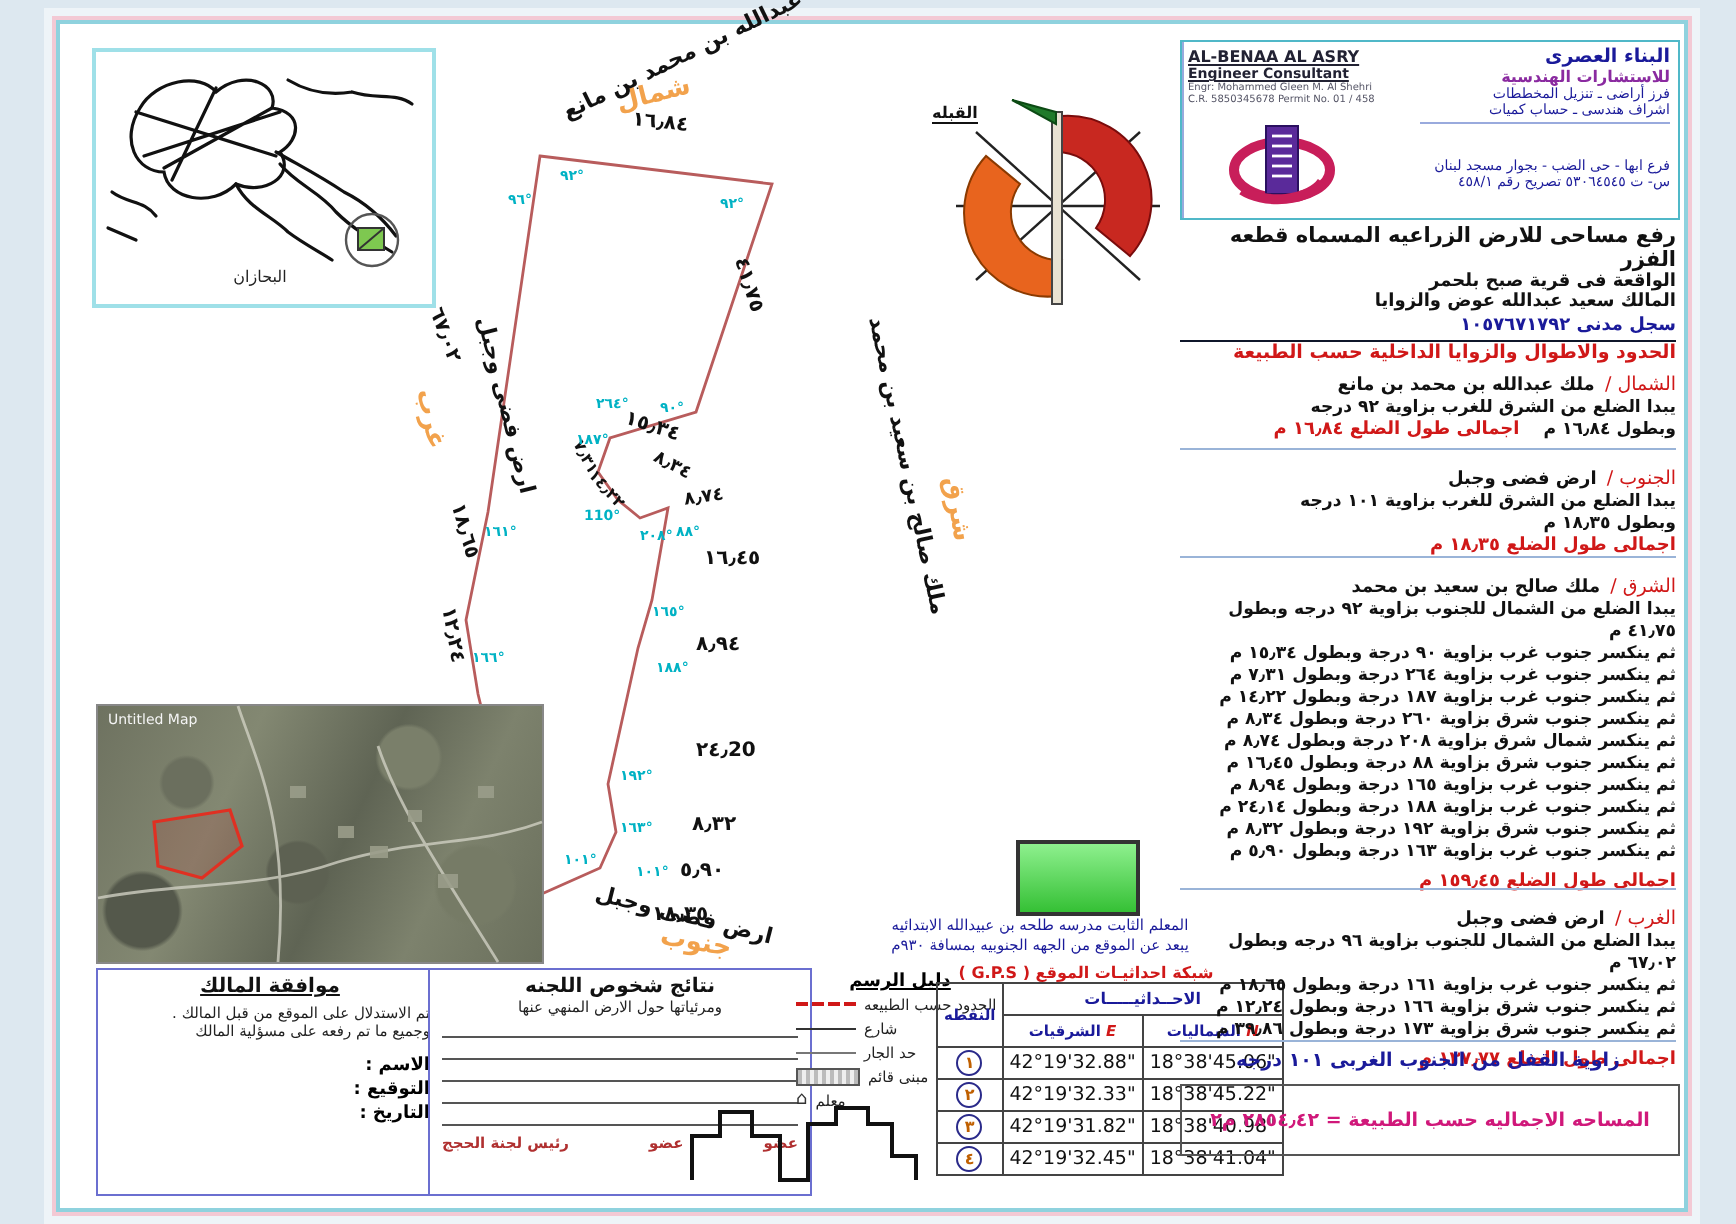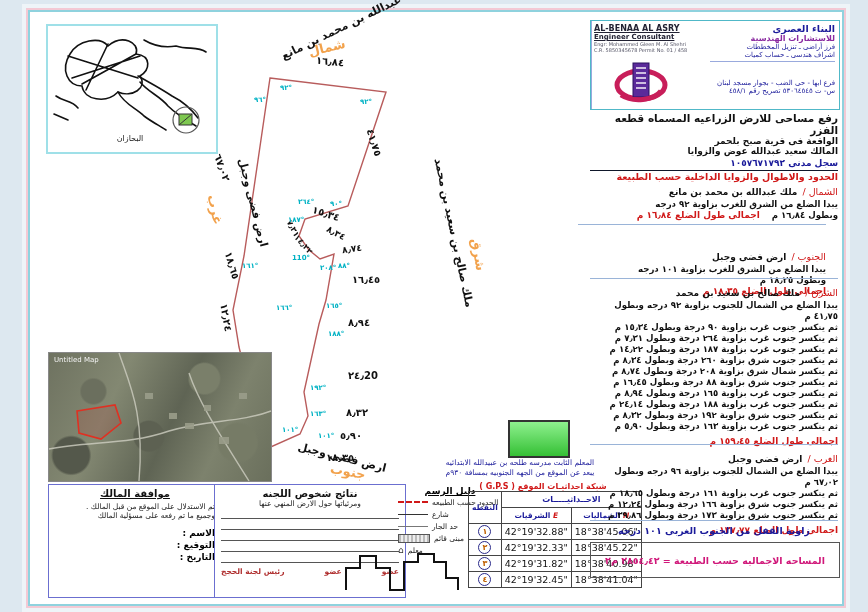--- a/index.html
+++ b/index.html
@@ -90,20 +90,34 @@
         <path d="M96,14 C106,20 116,22 128,20 M128,20 C140,24 150,20 158,26"></path>
         <path d="M8,70 C16,76 24,74 30,82 M6,88 L20,94"></path>
       </g>
       <circle cx="138" cy="94" r="13" fill="none" stroke="#555" stroke-width="1.2"></circle>
       <rect x="131" y="88" width="13" height="11" fill="#7ec850" stroke="#333" stroke-width="1"></rect>
       <path d="M131,99 L144,88" stroke="#333" stroke-width="1"></path>
     </svg>
   </div>
   <div class="abs" id="inset-cap">البحازان</div>
 
+  <div class="abs" style="left:418px;top:36px;width:150px;height:110px;">
+    <svg width="150" height="110" viewBox="0 0 150 110">
+      <g stroke="#222" stroke-width="1.2">
+        <line x1="40" y1="18" x2="122" y2="92"></line>
+        <line x1="122" y1="18" x2="40" y2="92"></line>
+        <line x1="30" y1="55" x2="132" y2="55"></line>
+      </g>
+      <path d="M81,100 A42 42 0 0 1 45,30 L62,44 A24 24 0 0 0 83,82 Z" fill="#e8641e" stroke="#8a3a00" stroke-width="1"></path>
+      <path d="M83,10 A42 42 0 0 1 117,80 L100,66 A24 24 0 0 0 80,28 Z" fill="#c82820" stroke="#7a0c0c" stroke-width="1"></path>
+      <rect x="78" y="8" width="5" height="96" fill="#e8e2d2" stroke="#444" stroke-width="1"></rect>
+      <path d="M80,8 L58,2 L80,14 Z" fill="#1f7a2a" stroke="#0c4a14" stroke-width="1"></path>
+    </svg>
+    <span class="rl" style="left:18px;top:4px;font-size:8px;font-weight:bold;color:#111;border-bottom:1px solid #111;">القبله</span>
+  </div>
 
   <svg width="350" height="445" viewBox="150 30 350 445" style="left:150px;top:30px;">
     <polygon points="240,66 356,80 318,194 275,207 269,224 279,238 290,247 304,242 296,288 289,312 274,380 278,404 270,422 234,438 209,335 203,298 214,244" fill="none" stroke="#b85c5c" stroke-width="1.4"></polygon>
   </svg>
 
   <span class="rl compass-lbl" style="left:278px;top:28px;transform:rotate(-14deg);">شمال</span>
   <span class="rl compass-lbl" style="left:170px;top:190px;transform:rotate(78deg);">غرب</span>
   <span class="rl compass-lbl" style="left:432px;top:235px;transform:rotate(80deg);">شرق</span>
   <span class="rl compass-lbl" style="left:300px;top:452px;transform:rotate(10deg);">جنوب</span>
 
@@ -139,21 +153,21 @@
   <span class="rl ang" style="left:262px;top:242px;">110°</span>
   <span class="rl ang" style="left:290px;top:252px;">٢٠٨°</span>
   <span class="rl ang" style="left:308px;top:250px;">٨٨°</span>
   <span class="rl ang" style="left:296px;top:290px;">١٦٥°</span>
   <span class="rl ang" style="left:298px;top:318px;">١٨٨°</span>
   <span class="rl ang" style="left:280px;top:372px;">١٩٢°</span>
   <span class="rl ang" style="left:280px;top:398px;">١٦٣°</span>
   <span class="rl ang" style="left:252px;top:414px;">١٠١°</span>
   <span class="rl ang" style="left:288px;top:420px;">١٠١°</span>
   <span class="rl ang" style="left:212px;top:250px;">١٦١°</span>
-  <span class="rl ang" style="left:206px;top:292px;padding-left:40px;">١٦٦°</span>
+  <span class="rl ang" style="left:206px;top:313px;">١٦٦°</span>
   <span class="rl ang" style="left:212px;top:348px;">١٧٣°</span>
 
   <div class="abs" id="sat">
     <svg width="222" height="128" viewBox="0 0 222 128">
       <g stroke="#cfcfc2" stroke-width="1.4" fill="none" opacity="0.8">
         <path d="M0,96 C40,88 80,92 120,78 C160,66 190,70 222,58"></path>
         <path d="M70,0 C80,30 96,60 90,128"></path>
         <path d="M140,20 C150,50 170,80 200,128"></path>
       </g>
       <g fill="#9a9d8a" opacity="0.9">
@@ -299,21 +313,21 @@
     <div class="civil" style="margin-top:2px;">سجل مدنى    ١٠٥٧٦٧١٧٩٢</div>
     <div class="red-h" style="border-top:1px solid #0f172a;margin-top:2px;text-align:right;">الحدود والاطوال والزوايا الداخلية حسب الطبيعة</div>
   </div>
 
   <div class="abs sec" style="left:560px;top:168px;width:248px;">
     <div><span class="sec-h">الشمال /</span> <span class="sec-owner">ملك عبدالله بن محمد بن مانع</span></div>
     <div class="body-l">يبدا الضلع من الشرق للغرب بزاوية ٩٢ درجه</div>
     <div class="body-l"><span>وبطول ١٦٫٨٤ م</span>&nbsp;&nbsp;&nbsp;&nbsp;<span class="tot">اجمالى طول الضلع ١٦٫٨٤ م</span></div>
   </div>
 
-  <div class="abs sec divider" style="left:548px;top:212px;width:248px;padding-top:20px;">
+  <div class="abs sec divider" style="left:560px;top:212px;width:248px;padding-top:2px;">
     <div><span class="sec-h">الجنوب /</span> <span class="sec-owner">ارض فضى وجبل</span></div>
     <div class="body-l">يبدا الضلع من الشرق للغرب بزاوية ١٠١ درجه</div>
     <div class="body-l">وبطول ١٨٫٣٥ م</div>
     <div class="tot">اجمالى طول الضلع ١٨٫٣٥ م</div>
   </div>
 
   <div class="abs sec divider" style="left:560px;top:266px;width:248px;padding-top:2px;">
     <div><span class="sec-h">الشرق /</span> <span class="sec-owner">ملك صالح بن سعيد بن محمد</span></div>
     <div class="body-l">يبدا الضلع من الشمال للجنوب بزاوية ٩٢ درجه وبطول ٤١٫٧٥ م</div>
     <div class="body-l">ثم ينكسر جنوب غرب بزاوية ٩٠ درجة وبطول ١٥٫٣٤ م</div>

